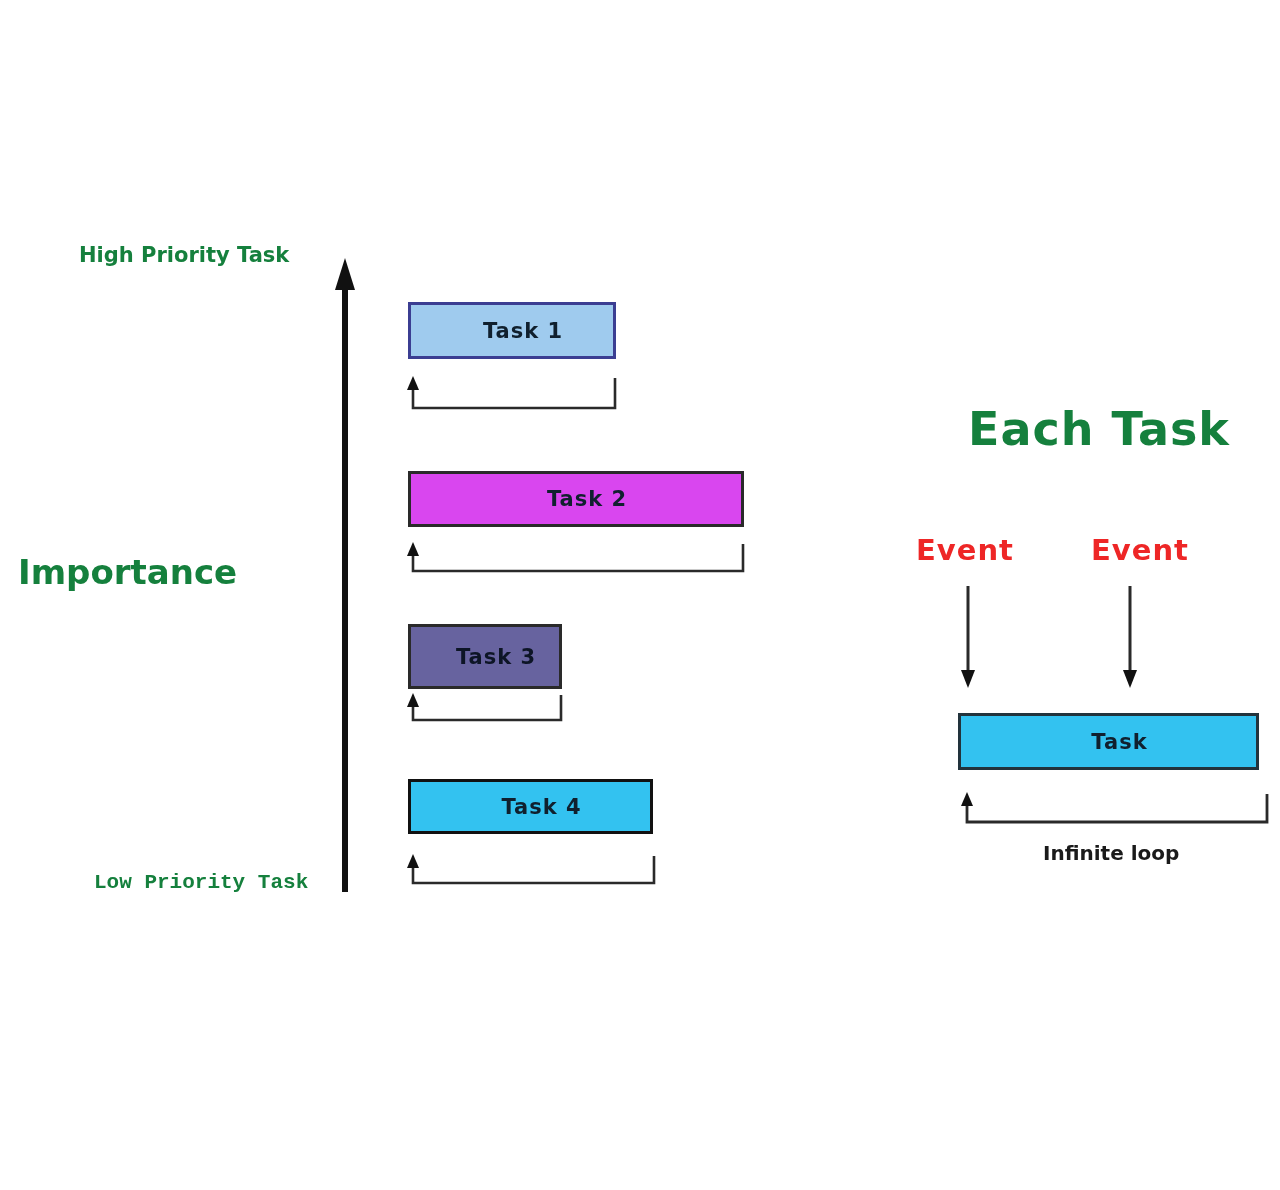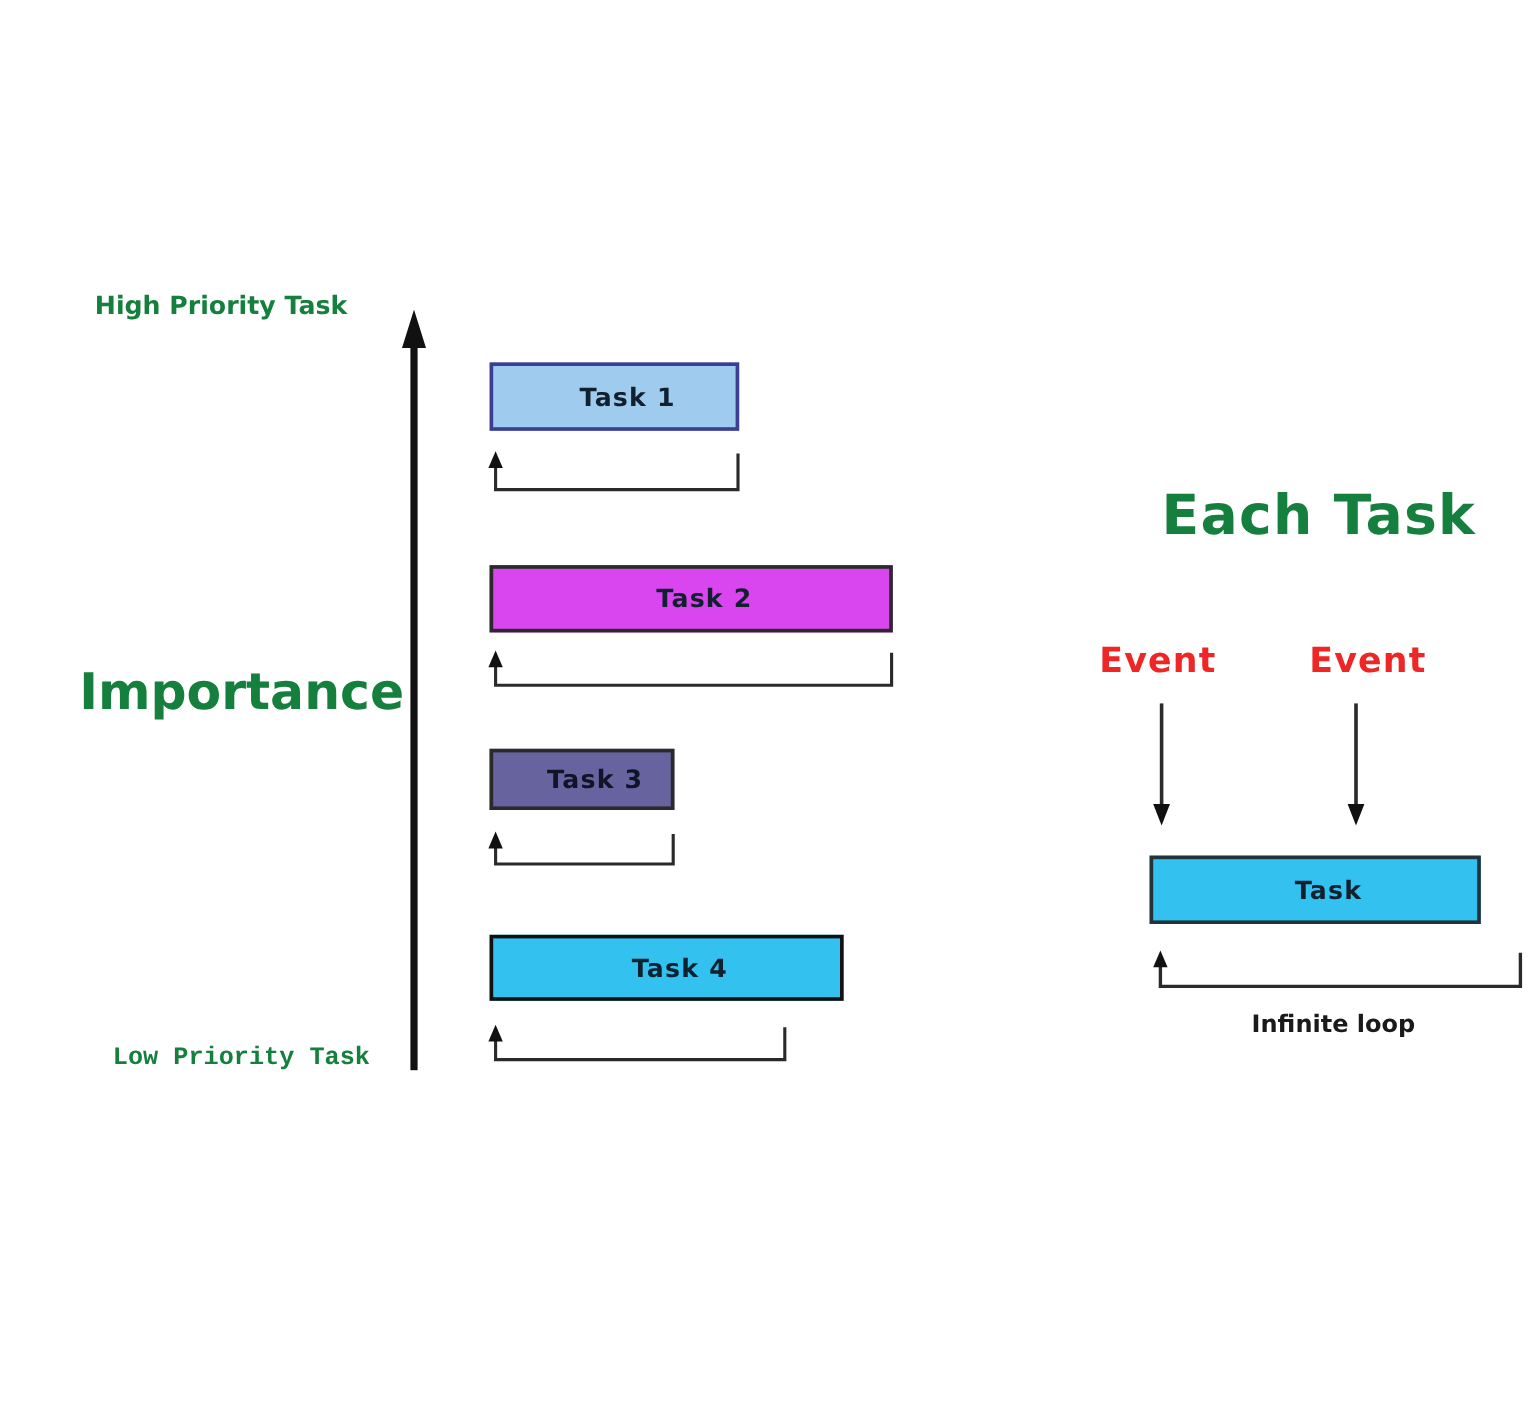--- a/index.html
+++ b/index.html
@@ -17,21 +17,21 @@
     position:absolute;
     display:flex;align-items:center;justify-content:center;
     border-style:solid;border-width:3px;
     box-sizing:border-box;
     font-weight:bold;font-size:21px;color:#10202e;
     letter-spacing:1px;
     padding-left:22px;
   }
   .loop-svg{position:absolute;overflow:visible;}
   .side-label{font-size:21px;}
-  .axis-title{font-size:42px;margin-left:48px;}
+  .axis-title{font-size:34px;}
   .big-title{font-size:46px;letter-spacing:1px;}
   .event-label{font-size:29px;font-weight:bold;letter-spacing:1px;}
   .loop-caption{font-size:20px;font-weight:bold;}
   svg{display:block;}
 </style>
 </head>
 <body>
 
 <div class="abs lbl side-label" style="left:79px;top:243px;">High Priority Task</div>
 
@@ -53,29 +53,29 @@
 </svg>
 
 <div class="task-box" style="left: 408px; top: 471px; width: 336px; height: 56px; background-color: #d946ef; border-color: rgb(42, 42, 42);">
   <span>Task 2</span>
 </div>
 <svg class="loop-svg" style="left:406px;top:540px;" width="340" height="34">
   <path d="M 337 4 L 337 31 L 7 31 L 7 15" fill="none" stroke="#2a2a2a" stroke-width="2.6"></path>
   <polygon points="7,2 1,16 13,16" fill="#111111"></polygon>
 </svg>
 
-<div class="task-box" style="left: 408px; top: 624px; width: 154px; height: 51px; background-color: rgb(103, 99, 159); border-color: rgb(42, 42, 42);">
+<div class="task-box" style="left: 408px; top: 624px; width: 154px; height: 65px; background-color: rgb(103, 99, 159); border-color: rgb(42, 42, 42);">
   <span style="color:#0d1526;">Task 3</span>
 </div>
 <svg class="loop-svg" style="left:406px;top:691px;" width="158" height="32">
   <path d="M 155 4 L 155 29 L 7 29 L 7 15" fill="none" stroke="#2a2a2a" stroke-width="2.6"></path>
   <polygon points="7,2 1,16 13,16" fill="#111111"></polygon>
 </svg>
 
-<div class="task-box" style="left: 408px; top: 779px; width: 295px; height: 55px; background-color: rgb(51, 194, 240); border-color: rgb(17, 17, 17);">
+<div class="task-box" style="left: 408px; top: 779px; width: 245px; height: 55px; background-color: rgb(51, 194, 240); border-color: rgb(17, 17, 17);">
   <span>Task 4</span>
 </div>
 <svg class="loop-svg" style="left:406px;top:852px;" width="251" height="34">
   <path d="M 248 4 L 248 31 L 7 31 L 7 15" fill="none" stroke="#2a2a2a" stroke-width="2.6"></path>
   <polygon points="7,2 1,16 13,16" fill="#111111"></polygon>
 </svg>
 
 <div class="abs lbl big-title" style="left:968px;top:402px;">Each Task</div>
 
 <div class="abs event-label" style="left: 916px; top: 533px; color: rgb(238, 38, 38);">Event</div>
@@ -83,21 +83,21 @@
 
 <svg class="abs" style="left:959px;top:586px;" width="18" height="102">
   <rect x="7.5" y="0" width="3" height="86" fill="#2a2a2a"></rect>
   <polygon points="9,102 2,84 16,84" fill="#111111"></polygon>
 </svg>
 <svg class="abs" style="left:1121px;top:586px;" width="18" height="102">
   <rect x="7.5" y="0" width="3" height="86" fill="#2a2a2a"></rect>
   <polygon points="9,102 2,84 16,84" fill="#111111"></polygon>
 </svg>
 
-<div class="task-box" style="left: 958px; top: 713px; width: 276px; height: 57px; background-color: rgb(51, 194, 240); border-color: rgb(34, 51, 60);">
+<div class="task-box" style="left: 958px; top: 713px; width: 301px; height: 57px; background-color: rgb(51, 194, 240); border-color: rgb(34, 51, 60);">
   <span>Task</span>
 </div>
 
 <svg class="loop-svg" style="left:960px;top:790px;" width="310" height="36">
   <path d="M 307 4 L 307 32 L 7 32 L 7 15" fill="none" stroke="#2a2a2a" stroke-width="2.8"></path>
   <polygon points="7,2 1,16 13,16" fill="#111111"></polygon>
 </svg>
 
 <div class="abs loop-caption" style="left:1043px;top:841px;">Infinite loop</div>
 

